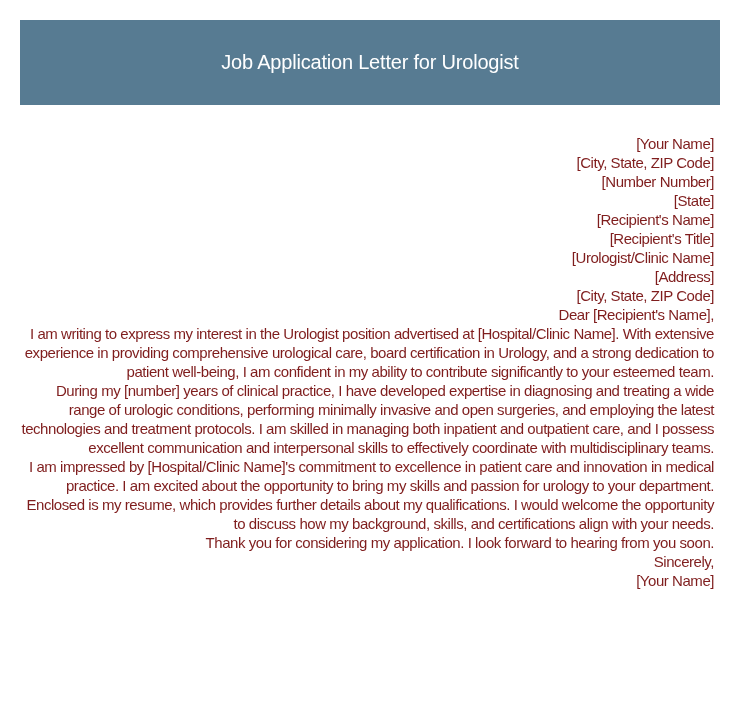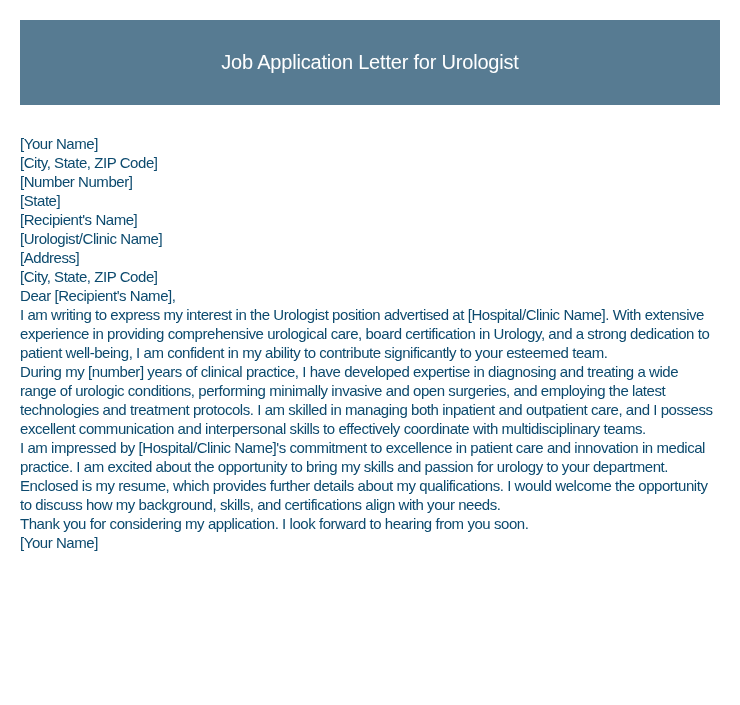--- a/index.html
+++ b/index.html
@@ -7,20 +7,21 @@
     padding: 0;
     background: #ffffff;
   }
   .page {
     position: relative;
     width: 740px;
     height: 634px;
     background: #ffffff;
     font-family: "Liberation Sans", sans-serif;
     overflow: hidden;
+    text-align: right;
   }
   .letter-header {
     position: absolute;
     left: 20px;
     top: 20px;
     width: 700px;
     height: 85px;
     background: #577b92;
     display: flex;
     align-items: center;
@@ -31,21 +32,21 @@
     color: #ffffff;
     font-size: 20px;
     font-weight: 500;
     letter-spacing: -0.2px;
   }
   .letter-body {
     position: absolute;
     left: 20px;
     top: 134px;
     width: 694px;
-    color: #0c4a6e;
+    color: #7f1d1d;
     font-size: 15px;
     line-height: 19px;
     letter-spacing: -0.45px;
   }
   .letter-body p {
     margin: 0;
     padding: 0;
   }
 </style>
 </head>
@@ -55,24 +56,26 @@
   <header class="letter-header">
     <h1 class="letter-title">Job Application Letter for Urologist</h1>
   </header>
 
   <main class="letter-body">
     <p>[Your Name]</p>
     <p>[City, State, ZIP Code]</p>
     <p>[Number Number]</p>
     <p>[State]</p>
     <p>[Recipient's Name]</p>
+    <p>[Recipient's Title]</p>
     <p>[Urologist/Clinic Name]</p>
     <p>[Address]</p>
     <p>[City, State, ZIP Code]</p>
     <p>Dear [Recipient's Name],</p>
     <p>I am writing to express my interest in the Urologist position advertised at [Hospital/Clinic Name]. With extensive experience in providing comprehensive urological care, board certification in Urology, and a strong dedication to patient well-being, I am confident in my ability to contribute significantly to your esteemed team.</p>
     <p>During my [number] years of clinical practice, I have developed expertise in diagnosing and treating a wide range of urologic conditions, performing minimally invasive and open surgeries, and employing the latest technologies and treatment protocols. I am skilled in managing both inpatient and outpatient care, and I possess excellent communication and interpersonal skills to effectively coordinate with multidisciplinary teams.</p>
     <p>I am impressed by [Hospital/Clinic Name]'s commitment to excellence in patient care and innovation in medical practice. I am excited about the opportunity to bring my skills and passion for urology to your department.</p>
     <p>Enclosed is my resume, which provides further details about my qualifications. I would welcome the opportunity to discuss how my background, skills, and certifications align with your needs.</p>
     <p>Thank you for considering my application. I look forward to hearing from you soon.</p>
+    <p>Sincerely,</p>
     <p>[Your Name]</p>
   </main>
 </div>
 
 </body></html>

